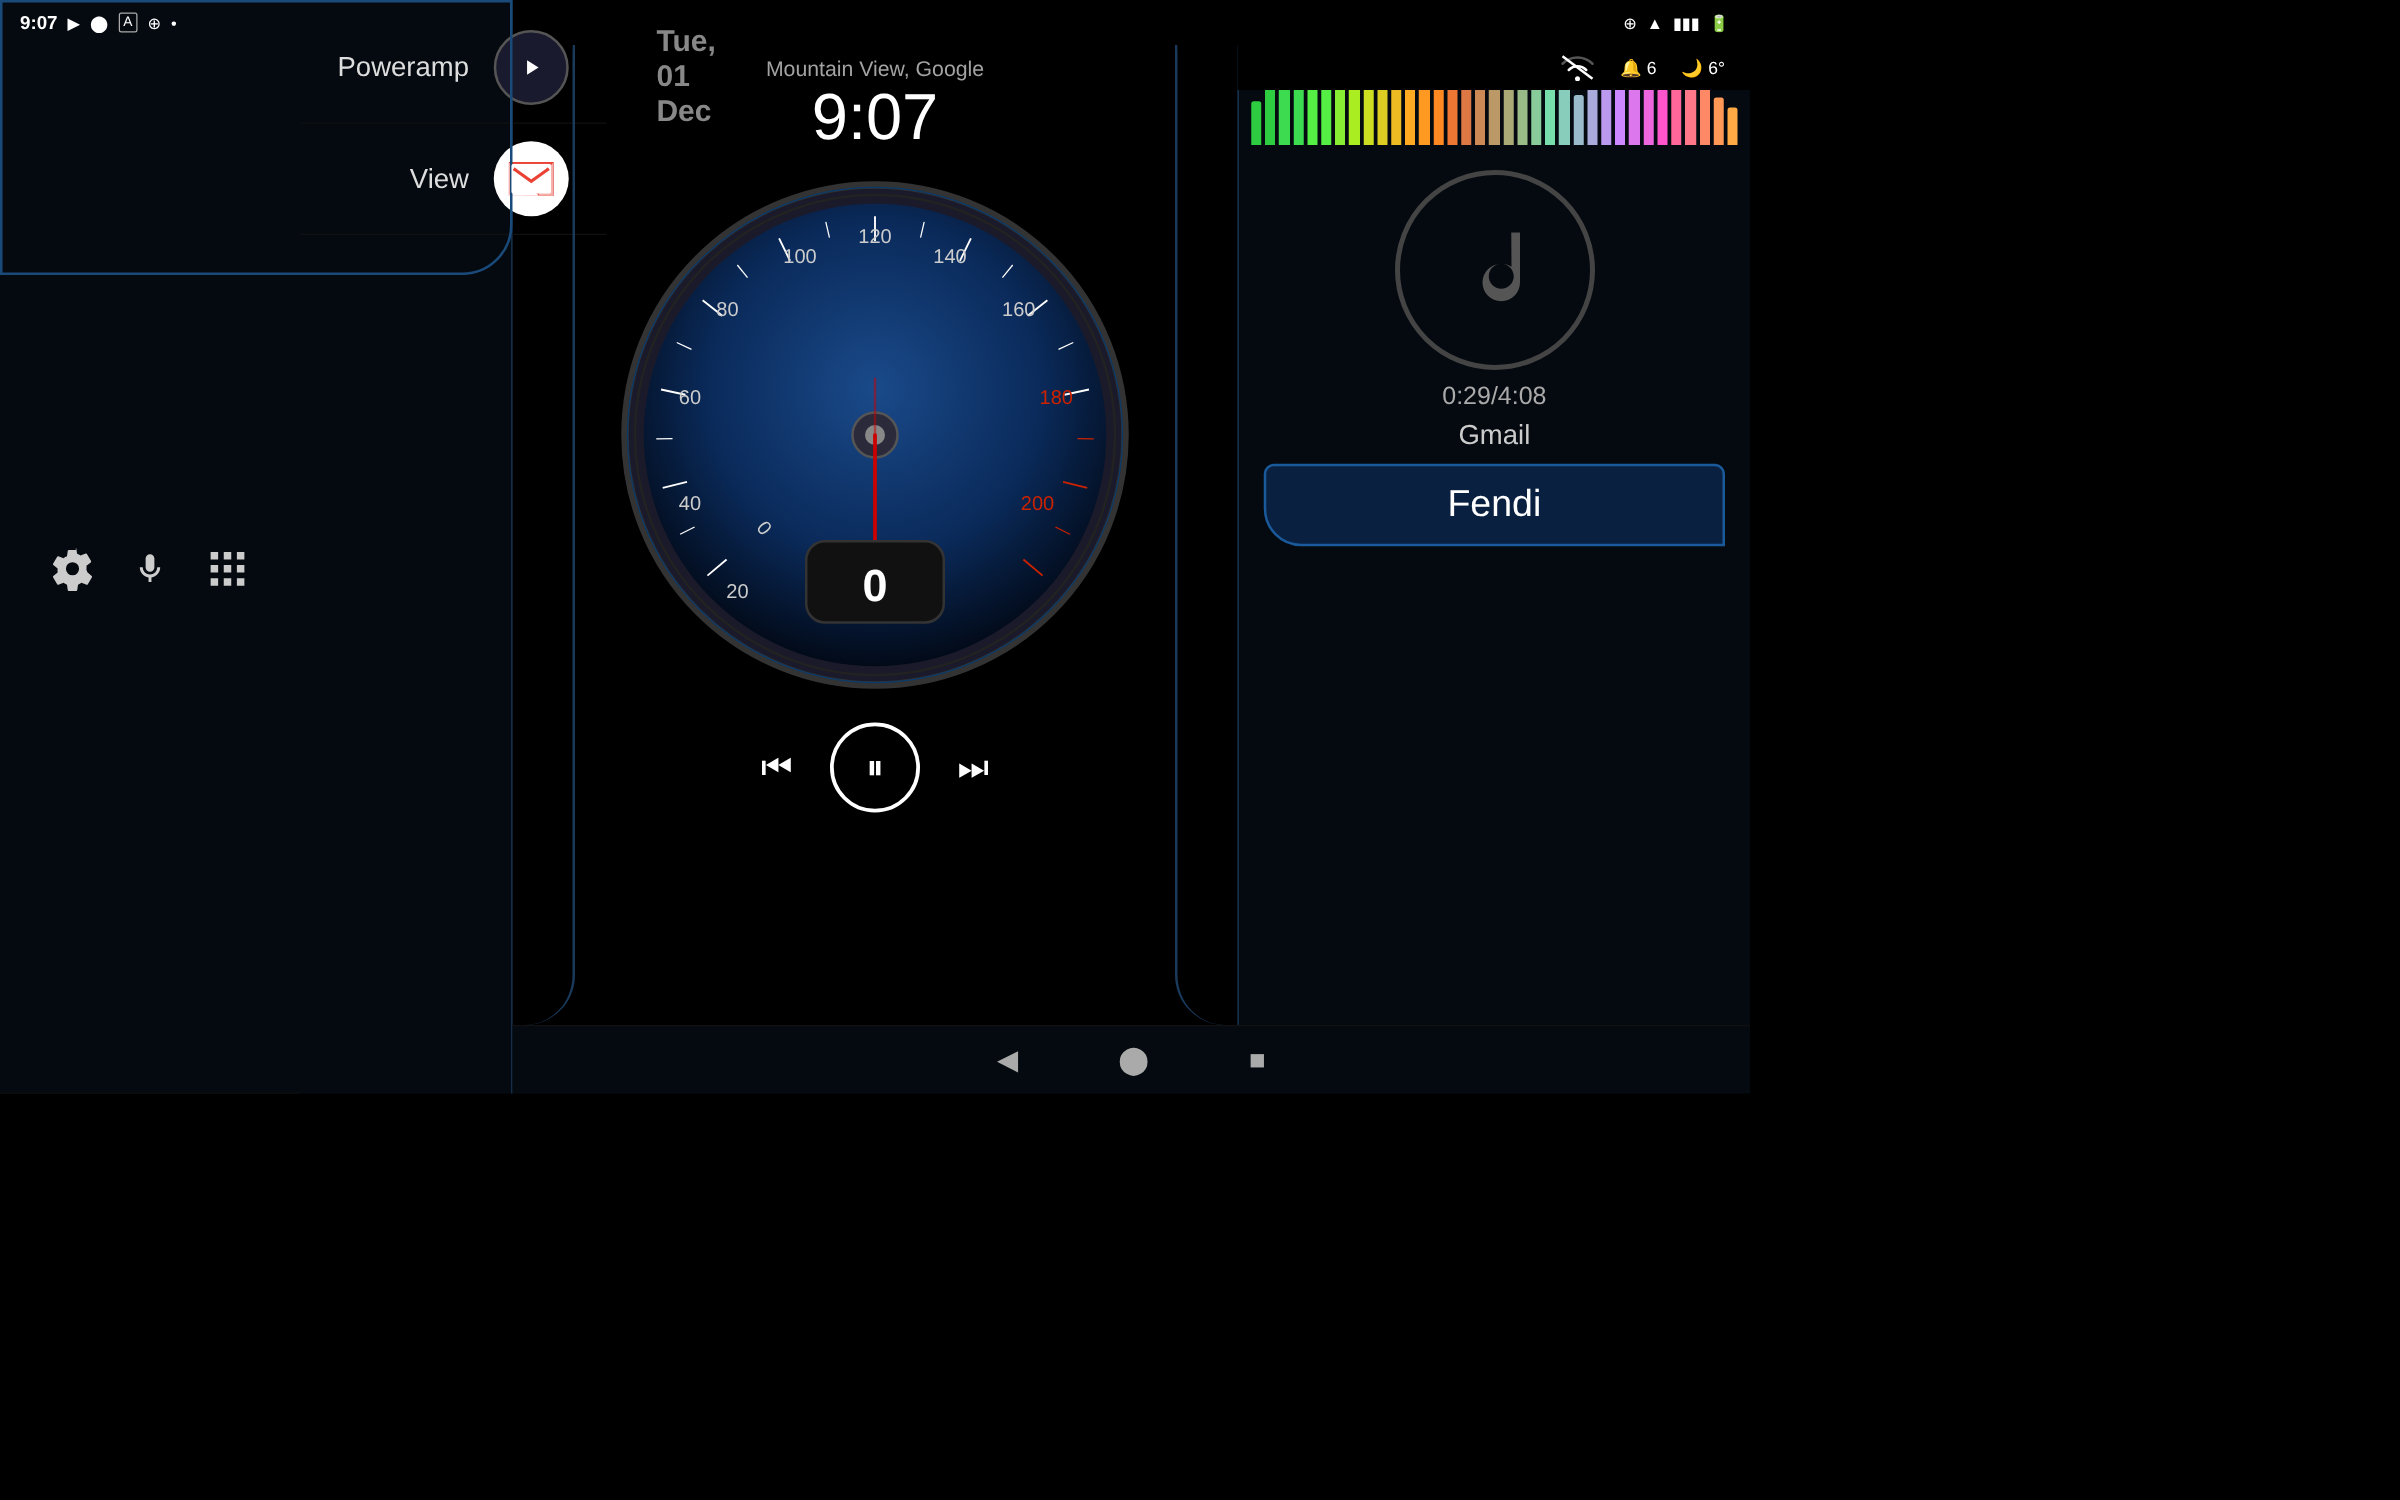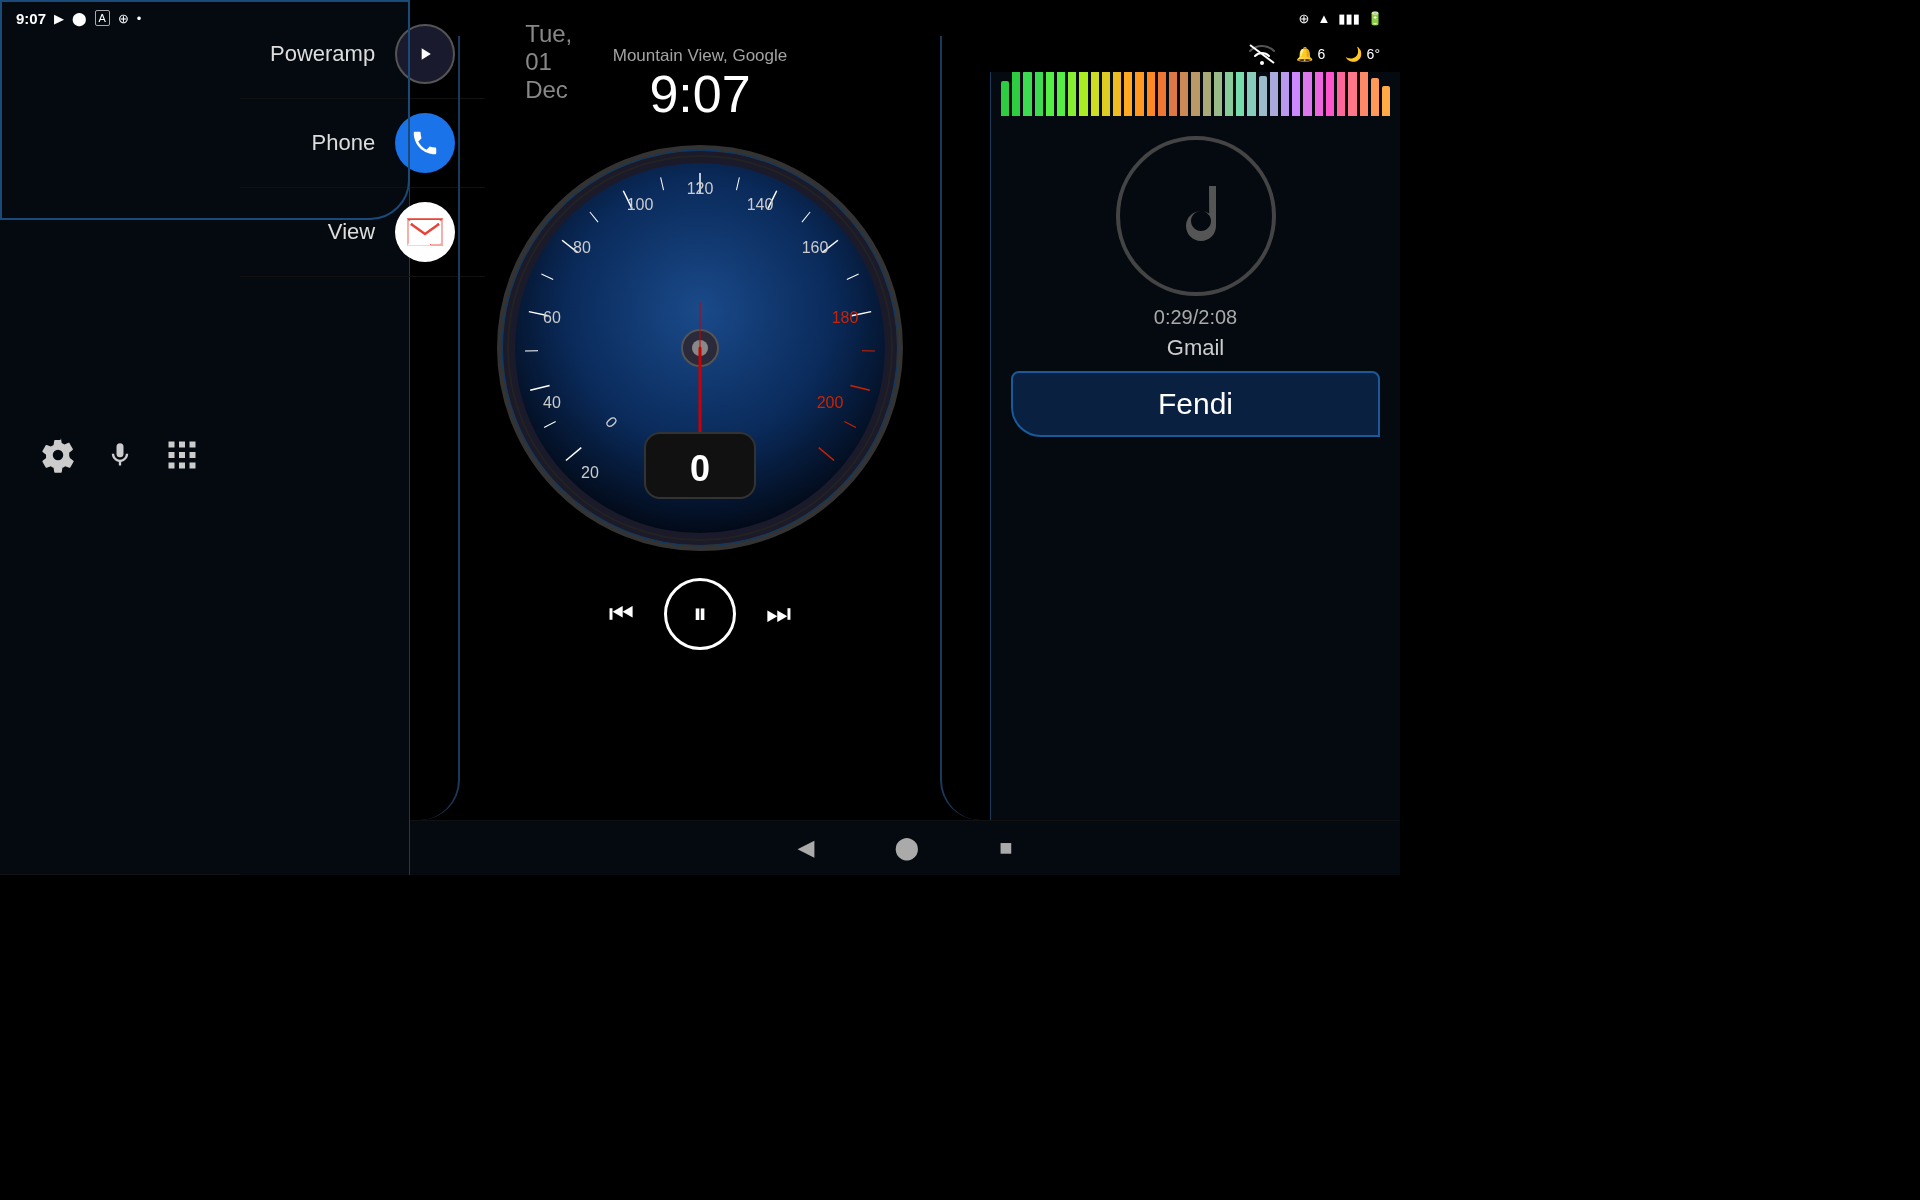--- a/index.html
+++ b/index.html
@@ -110,21 +110,21 @@
 
     .phone-icon { background: #1a73e8; }
     .gmail-icon { background: #fff; }
     .youtube-icon { background: #ff0000; }
 
     
     #date-display {
       padding: 20px 40px;
       font-size: 24px;
       color: #888;
-      font-weight: 400;
+      font-weight: 700;
     }
 
     
     #center-panel {
       position: absolute;
       top: 36px;
       left: 410px;
       width: 580px;
       height: calc(100% - 36px);
       display: flex;
@@ -365,28 +365,20 @@
 
     <div class="app-item">
       <span class="app-label">Poweramp</span>
       <div class="poweramp-btn">
         <svg width="20" height="20" viewBox="0 0 24 24" fill="#fff">
           <path d="M8 5v14l11-7z"></path>
         </svg>
       </div>
     </div>
 
-    <div class="app-item">
-      <span class="app-label">Phone</span>
-      <div class="app-icon-circle phone-icon">
-        <svg class="phone-svg" viewBox="0 0 24 24">
-          <path d="M6.6 10.8c1.4 2.8 3.8 5.1 6.6 6.6l2.2-2.2c.3-.3.7-.4 1-.2 1.1.4 2.3.6 3.6.6.6 0 1 .4 1 1V20c0 .6-.4 1-1 1-9.4 0-17-7.6-17-17 0-.6.4-1 1-1h3.5c.6 0 1 .4 1 1 0 1.3.2 2.5.6 3.6.1.3 0 .7-.2 1L6.6 10.8z"></path>
-        </svg>
-      </div>
-    </div>
 
     <div class="app-item">
       <span class="app-label">View</span>
       <div class="app-icon-circle gmail-icon">
         <svg class="gmail-svg" viewBox="0 0 24 18">
           <path d="M0 0v18h24V0H0zm21.6 2L12 9.6 2.4 2h19.2zM2 16V4.4l10 7.8 10-7.8V16H2z" fill="#EA4335"></path>
           <path d="M0 0l12 9.4L24 0H0z" fill="#EA4335"></path>
           <path d="M0 0v18l8-9L0 0z" fill="#C5221F"></path>
           <path d="M24 0v18l-8-9L24 0z" fill="#C5221F"></path>
           <path d="M0 18h8V9L0 0v18z" fill="#F6AEA9"></path>
@@ -559,21 +551,21 @@
       <div class="eq-bar" style="height: 38px; background: rgb(255, 153, 85); min-width: 8px;"></div>
       <div class="eq-bar" style="height: 30px; background: rgb(255, 170, 68); min-width: 8px;"></div>
     </div>
 
   <div id="music-icon">
     <svg width="90" height="90" viewBox="0 0 90 90" fill="#555">
       <path d="M65 15v40c0 8.3-6.7 15-15 15s-15-6.7-15-15 6.7-15 15-15c3 0 5.8.9 8.2 2.4L58 15h7zM50 60c5.5 0 10-4.5 10-10s-4.5-10-10-10-10 4.5-10 10 4.5 10 10 10z"></path>
     </svg>
   </div>
 
-  <div class="track-time">0:29/2:08</div>
+  <div class="track-time">0:29/4:08</div>
   <div class="track-artist">Gmail</div>
 
   <div id="song-title-banner">
     <span class="song-title">Fendi</span>
   </div>
 </div>
 
 <div id="nav-bar">
   <span class="nav-icon">◀</span>
   <span class="nav-icon">⬤</span>

